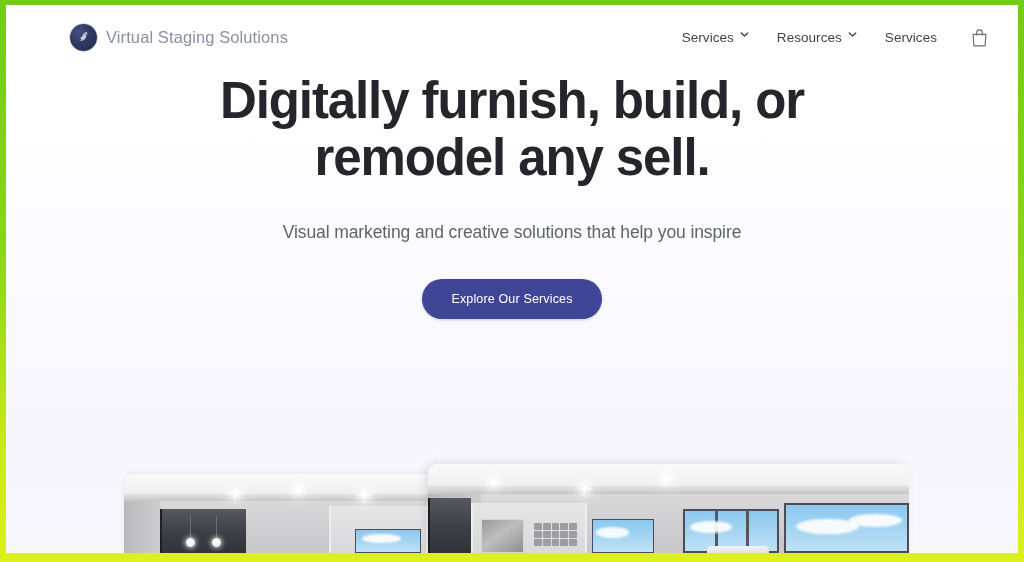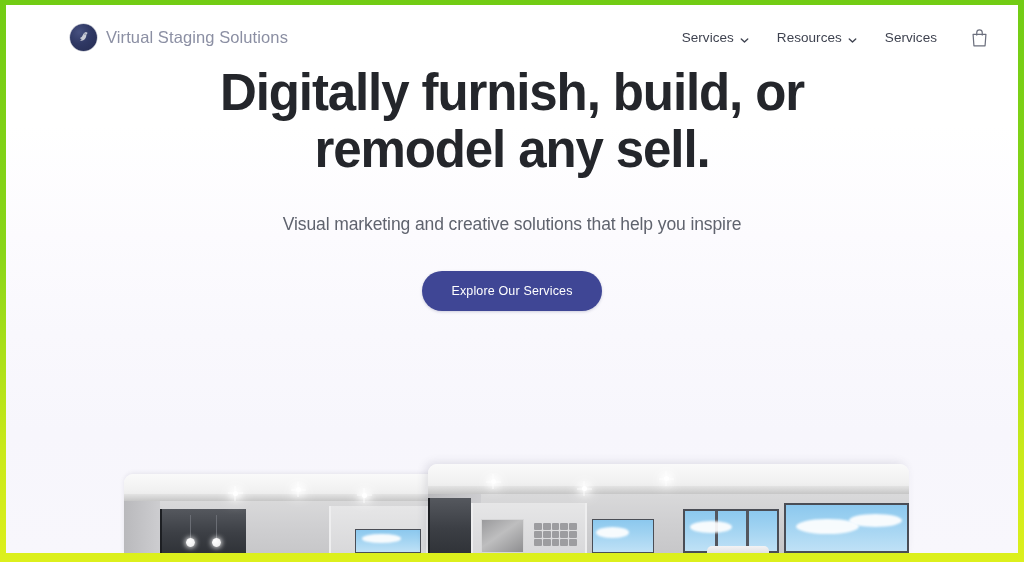--- a/index.html
+++ b/index.html
@@ -51,38 +51,38 @@
   .brand-name {
     font-size:16.5px;
     color:#8b8fa3;
     letter-spacing:.1px;
     white-space:nowrap;
     font-weight:400;
   }
 
   .nav { margin-left:auto; display:flex; align-items:center; }
   .nav-item {
-    display:flex; align-items:flex-end; gap:6px;
+    display:flex; align-items:flex-start; gap:6px;
     font-size:13.5px;
     color:#3f4350;
     padding:6px 14px;
     white-space:nowrap;
     cursor:pointer;
     letter-spacing:.05px;
   }
   .chev { display:block; width:9px; height:9px; }
   .cart-btn {
     padding:6px 8px 6px 20px;
     display:flex; align-items:center;
     cursor:pointer;
   }
 
   
   .hero {
-    position:absolute; top:0; left:0; right:0;
+    position:absolute; top:8px; left:0; right:0;
     padding-top:59px;
     text-align:center;
   }
   .hero h1 {
     font-size:51px;
     line-height:57px;
     font-weight:700;
     color:#24262b;
     letter-spacing:-1.1px;
     max-width:600px;

